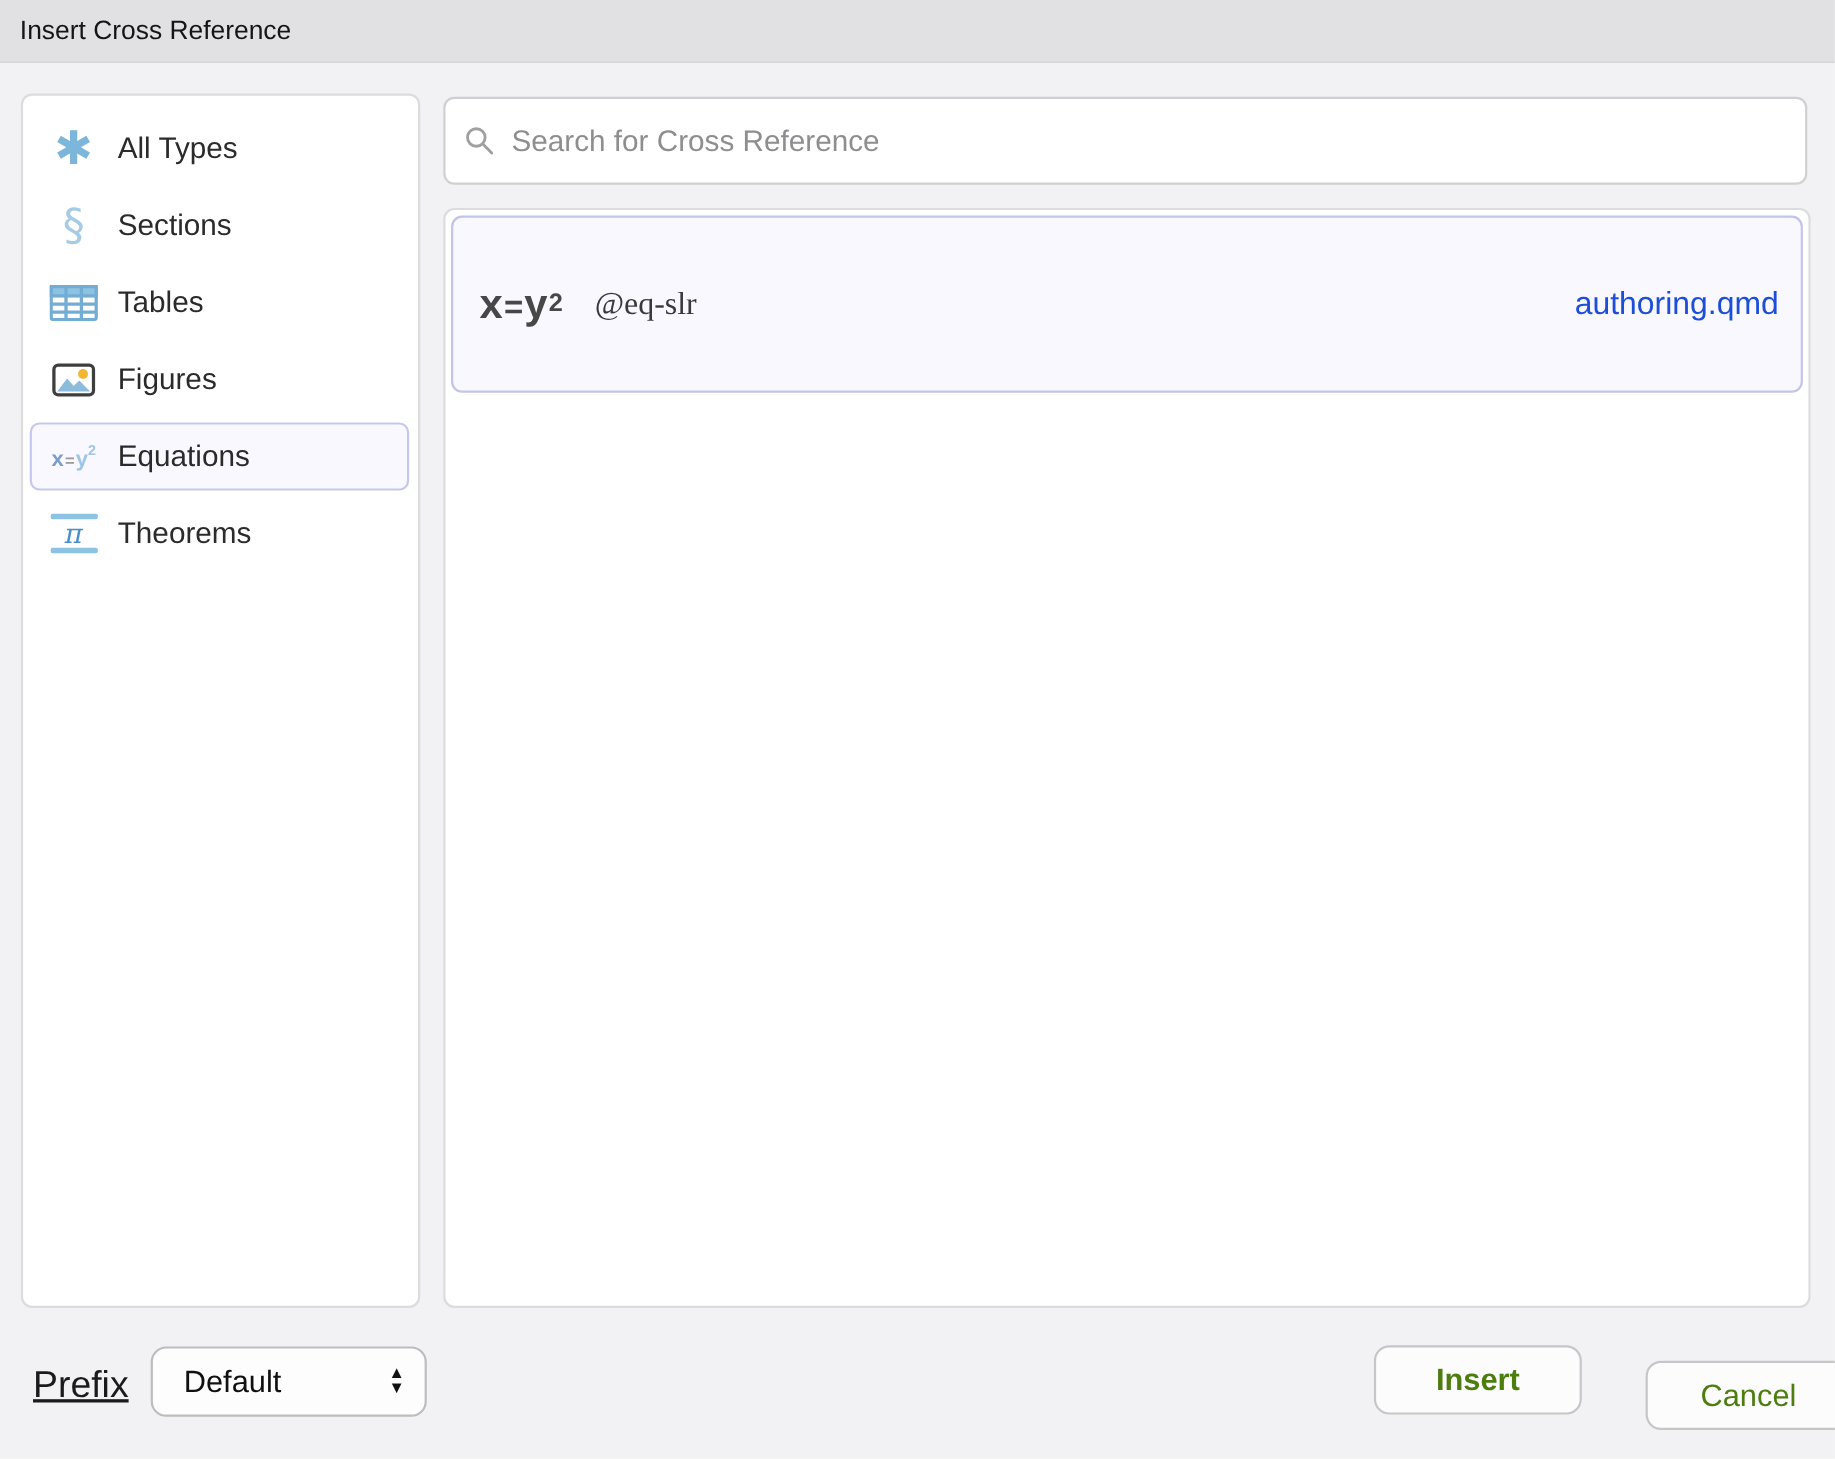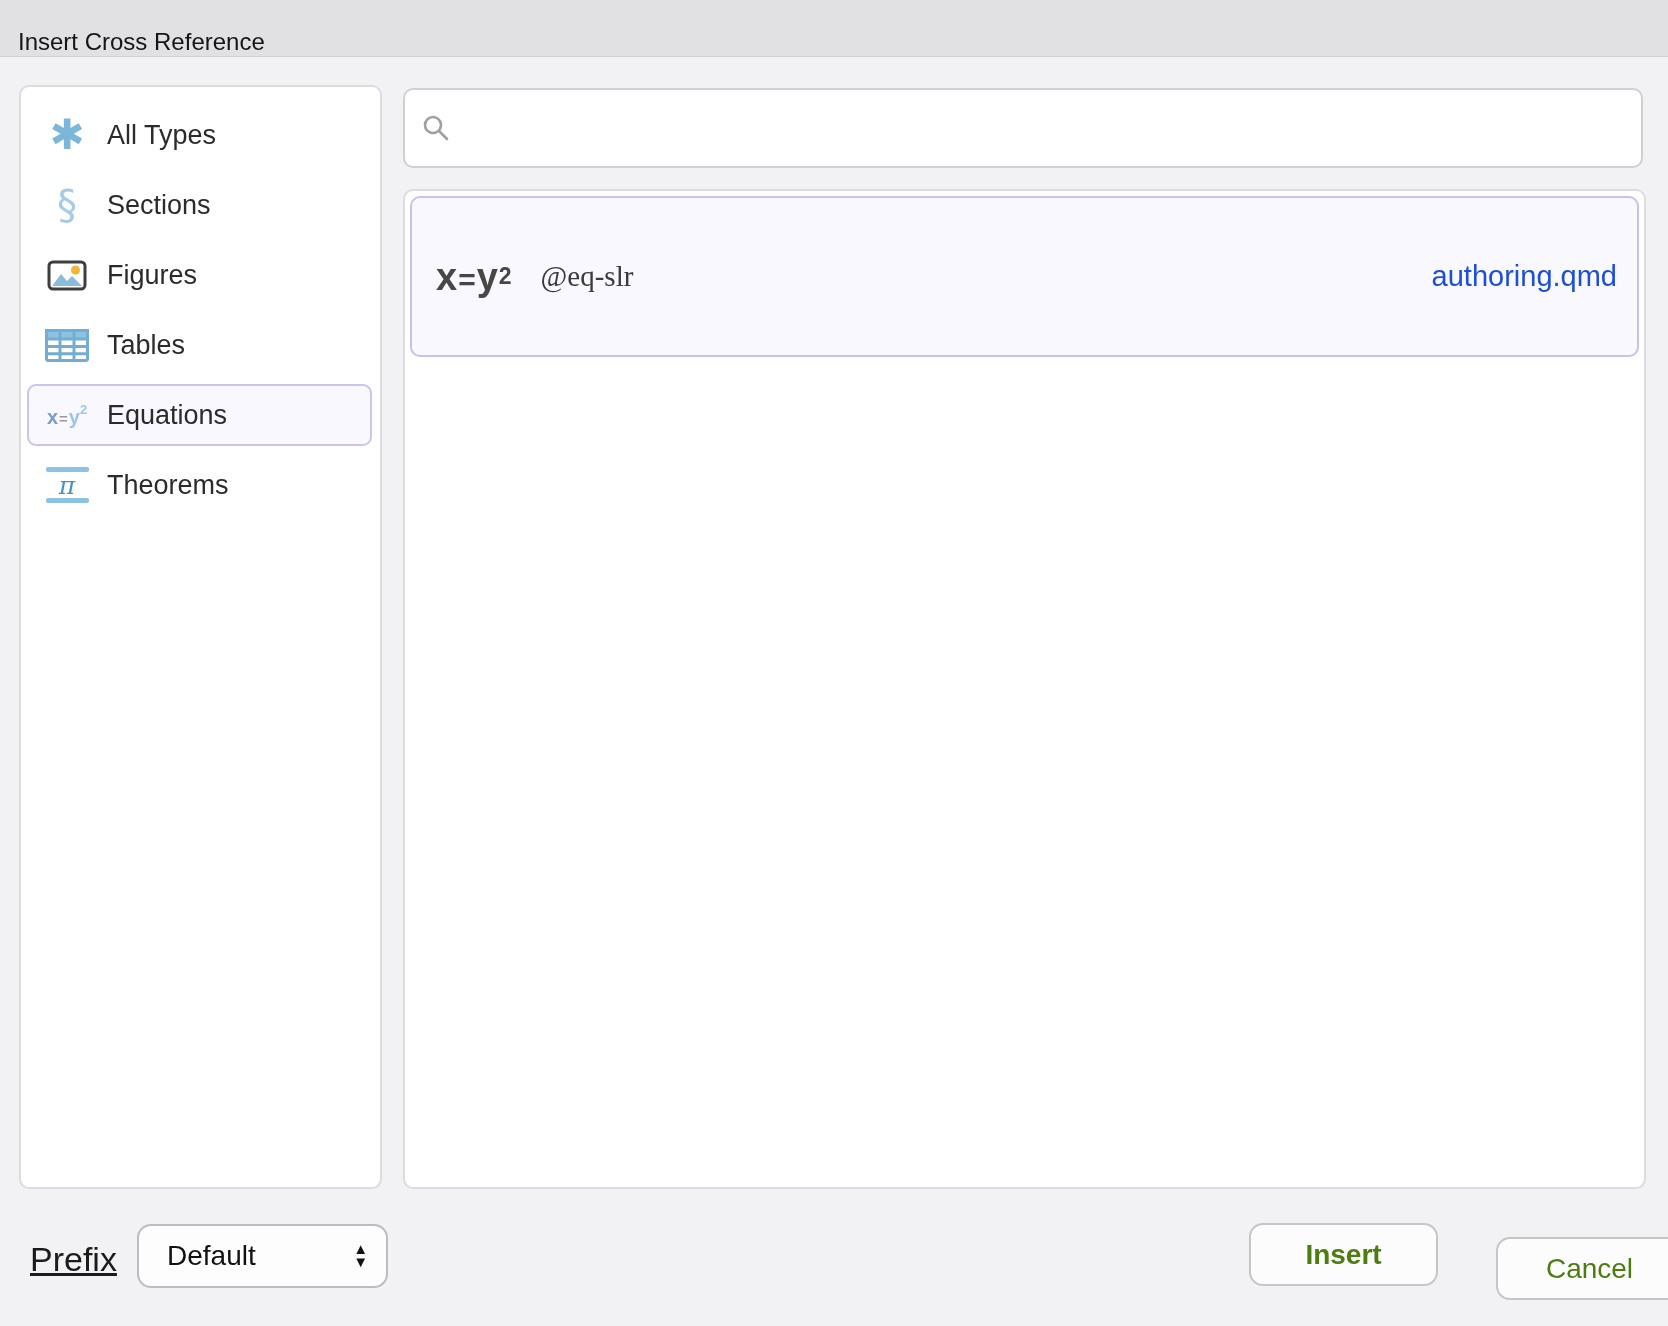--- a/index.html
+++ b/index.html
@@ -6,21 +6,21 @@
   body{
     width:1668px;height:1326px;position:relative;overflow:hidden;
     background:#f2f2f4;
     font-family:"Liberation Sans",sans-serif;
     -webkit-font-smoothing:antialiased;
   }
   
   .titlebar{
     position:absolute;left:0;top:0;width:1668px;height:57px;
     background:#e1e1e3;border-bottom:1px solid #d0d0d2;
-    display:flex;align-items:flex-end;padding-left:18px;box-sizing:border-box;
+    display:flex;align-items:center;padding-left:18px;box-sizing:border-box;
     font-size:24px;color:#151515;
   }
   
   .sidebar{
     position:absolute;left:19px;top:85px;width:363px;height:1104px;
     background:#ffffff;border:2px solid #dcdcde;border-radius:10px;
     box-sizing:border-box;padding:17px 8px 0 6px;
   }
   .side-item{
     height:62px;box-sizing:border-box;border:2px solid transparent;border-radius:9px;
@@ -109,41 +109,41 @@
 
   <div class="side-item">
     <span class="ic">
       <span class="sect">§</span>
     </span>
     <span>Sections</span>
   </div>
 
   <div class="side-item">
     <span class="ic">
-      <svg width="40" height="31" viewBox="0 0 40 31">
-        <rect x="2" y="2" width="36" height="27" rx="4" fill="#ffffff" stroke="#3e3e3e" stroke-width="3"></rect>
-        <circle cx="28.5" cy="10" r="4.5" fill="#f2b632"></circle>
-        <path d="M5 26 L14 14 L20 21 L25 16 L35 26 Z" fill="#8cbcdc"></path>
-      </svg>
-    </span>
-    <span>Figures</span>
-  </div>
-
-  <div class="side-item">
-    <span class="ic">
       <svg width="44" height="33" viewBox="0 0 44 33">
         <rect x="1.5" y="1.5" width="41" height="30" rx="2" fill="#ffffff" stroke="#74add4" stroke-width="3"></rect>
         <rect x="1.5" y="1.5" width="41" height="8.5" fill="#8cc2e2" stroke="#74add4" stroke-width="3"></rect>
         <line x1="15" y1="2" x2="15" y2="31" stroke="#74add4" stroke-width="3"></line>
         <line x1="29" y1="2" x2="29" y2="31" stroke="#74add4" stroke-width="3"></line>
         <line x1="1.5" y1="17.5" x2="42.5" y2="17.5" stroke="#74add4" stroke-width="3"></line>
         <line x1="1.5" y1="24.8" x2="42.5" y2="24.8" stroke="#74add4" stroke-width="3"></line>
       </svg>
     </span>
     <span>Tables</span>
+  </div>
+
+  <div class="side-item">
+    <span class="ic">
+      <svg width="40" height="31" viewBox="0 0 40 31">
+        <rect x="2" y="2" width="36" height="27" rx="4" fill="#ffffff" stroke="#3e3e3e" stroke-width="3"></rect>
+        <circle cx="28.5" cy="10" r="4.5" fill="#f2b632"></circle>
+        <path d="M5 26 L14 14 L20 21 L25 16 L35 26 Z" fill="#8cbcdc"></path>
+      </svg>
+    </span>
+    <span>Figures</span>
   </div>
 
   <div class="side-item selected">
     <span class="ic">
       <span class="eq-sm"><span class="ex">x</span><span class="ee">=</span><span class="ey">y</span><sup class="es">2</sup></span>
     </span>
     <span>Equations</span>
   </div>
 
 
@@ -160,20 +160,21 @@
 
 </div>
 
 <div class="searchbox">
   <span style="display:flex;">
     <svg width="30" height="30" viewBox="0 0 30 30" fill="none">
       <circle cx="12" cy="12" r="8" stroke="#a0a0a0" stroke-width="2.6"></circle>
       <line x1="18" y1="18" x2="26" y2="26" stroke="#a0a0a0" stroke-width="2.6" stroke-linecap="round"></line>
     </svg>
   </span>
+  <input type="text" placeholder="Search for Cross Reference" style="">
 </div>
 
 <div class="listpanel">
   <div class="result-item">
     <span class="eq-big"><span class="bx">x</span><span class="be">=</span><span class="bx">y</span><sup class="bs">2</sup></span>
     <span class="ref-id">@eq-slr</span>
     <span class="ref-file">authoring.qmd</span>
   </div>
 </div>
 

